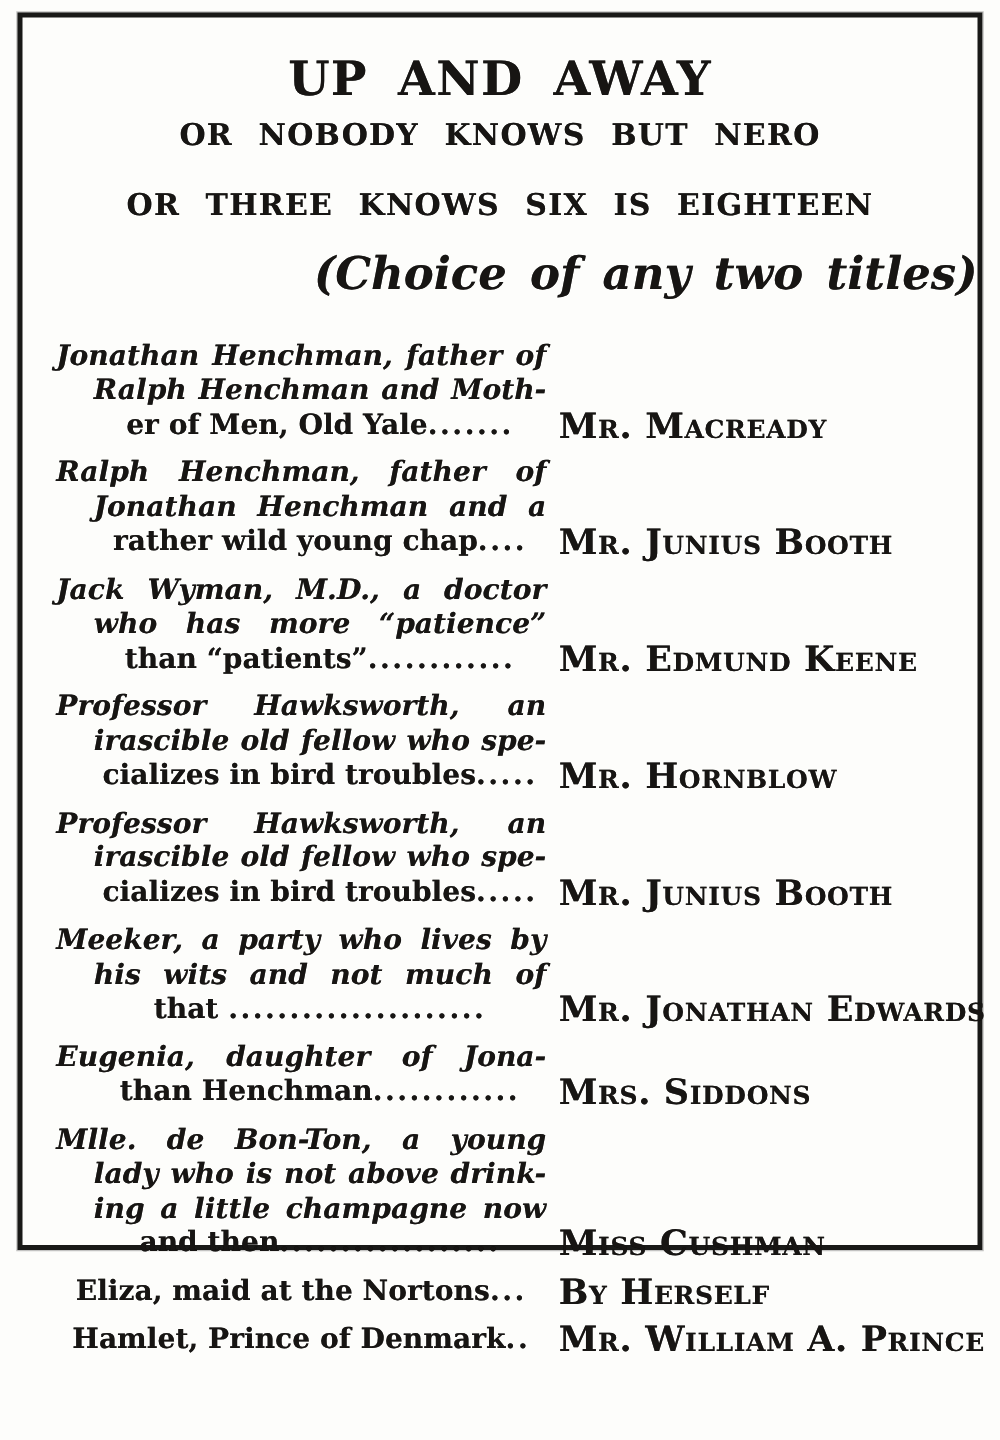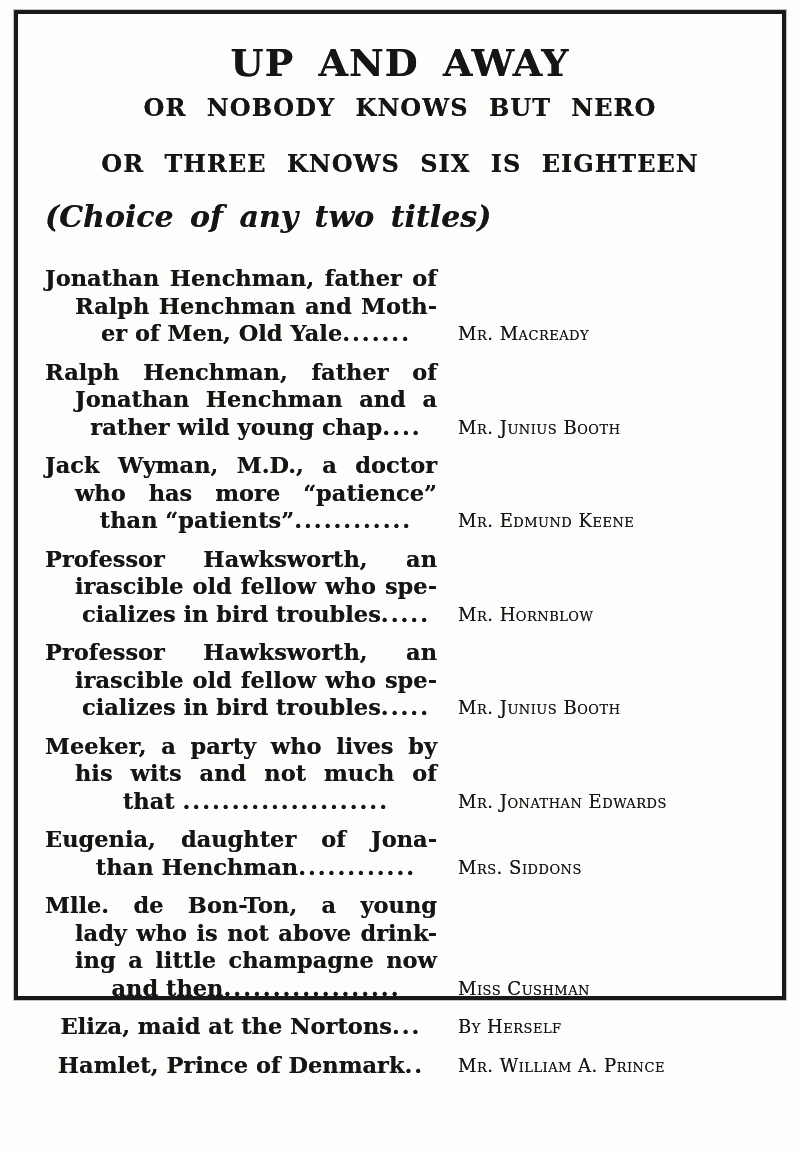--- a/index.html
+++ b/index.html
@@ -44,22 +44,22 @@
     line-height: 1;
     font-weight: 700;
     letter-spacing: 1px;
     word-spacing: 11px;
     text-shadow: 0 0 0.5px rgba(0,0,0,0.7);
   }
   .alt-1 { margin-top: 14px; }
   .alt-2 { margin-top: 32px; }
   .note {
     margin-top: 24px;
-    text-align: left;
-    font-size: 30px;
+    text-align: right;
+    font-size: 36px;
     line-height: 1.1;
     font-weight: 700;
     font-style: italic;
     word-spacing: 6px;
     text-shadow: 0 0 0.5px rgba(0,0,0,0.6);
     padding-left: 27px;
   }
   .cast {
     margin-top: 32px;
     padding: 0 22px 0 27px;
@@ -74,28 +74,29 @@
     flex: 0 0 392px;
     font-size: 22.5px;
     line-height: 27.5px;
     font-weight: 700;
     text-shadow: 0 0 0.4px rgba(0,0,0,0.65);
   }
   .role-line { text-align: center; }
   .role-line.fill {
     text-align: justify;
     text-align-last: justify;
+    font-style: italic;
   }
   .role-line.cont { padding-left: 30px; }
   .dots { letter-spacing: 2px; }
   .actor-cell {
-    margin-left: 21px;
-    font-size: 18px;
+    margin-left: 10px;
+    font-size: 28px;
     line-height: 27.5px;
-    font-weight: 400;
+    font-weight: 700;
     font-variant: small-caps;
     white-space: nowrap;
     letter-spacing: 0.5px;
     text-shadow: 0 0 0.4px rgba(0,0,0,0.65);
   }
 </style>
 </head>
 <body>
 
 <div class="page">

